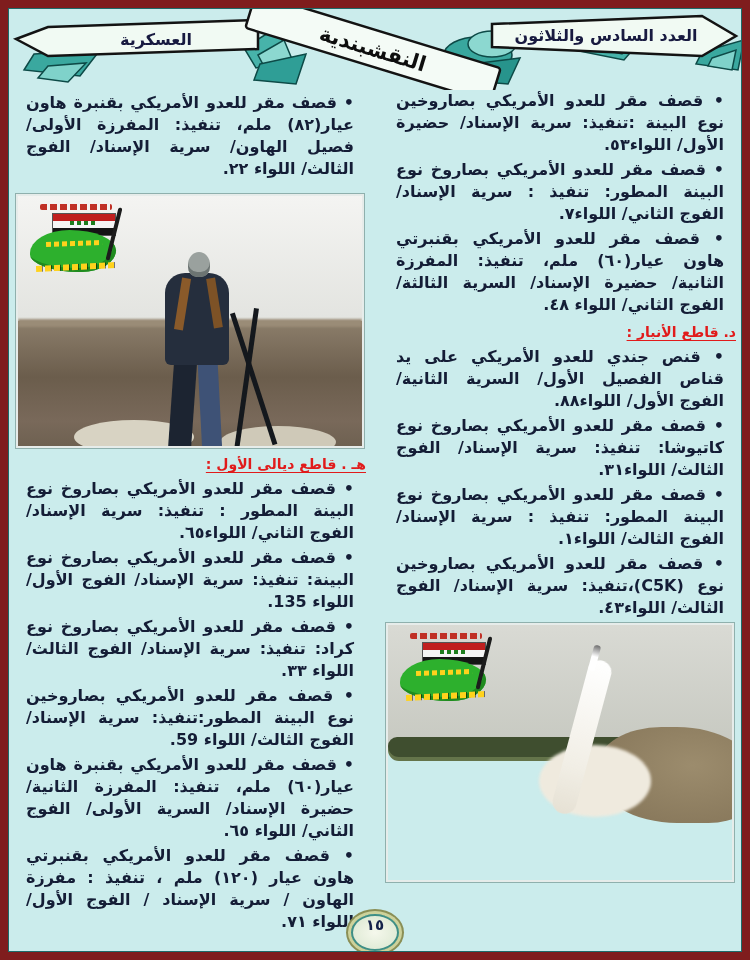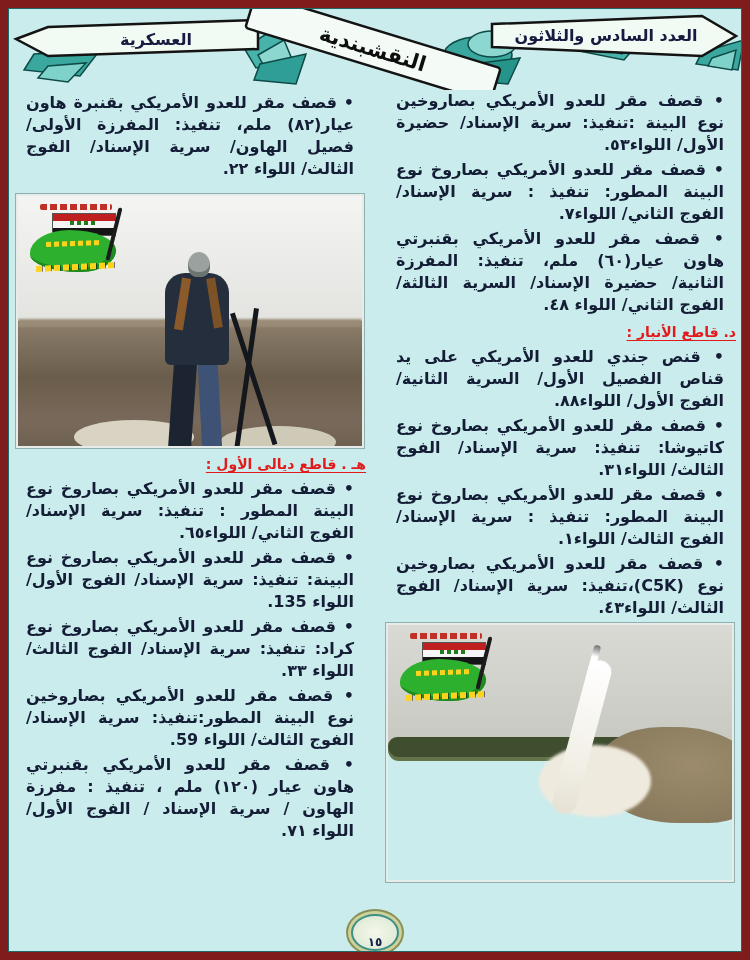--- a/index.html
+++ b/index.html
@@ -83,22 +83,22 @@
     background:repeating-linear-gradient(90deg,#ffd21c 0 6px,rgba(0,0,0,.5) 6px 7px,transparent 7px 9px);}
   .logo-rifle{top:3px;left:84px;width:4px;height:54px;background:#1c1c1c;
     transform:rotate(14deg);border-radius:2px;}
   
   .page-badge{
     position:absolute;left:50%;bottom:1px;transform:translateX(-50%);
     width:44px;height:33px;border-radius:50%;
     background:radial-gradient(#f5f8ec,#d9e6cf);
     border:2px solid #3f8f85;
     box-shadow:0 0 0 3px #cdd29b,0 0 0 5px #8a8f56;
-    display:flex;align-items:flex-end;justify-content:center;
-    font-weight:700;font-size:12px;color:#14224a;
+    display:flex;align-items:flex-start;justify-content:center;
+    font-weight:700;font-size:15px;color:#14224a;
   }
 </style>
 </head>
 <body>
 
 <div class="page">
 
   <svg class="header-art" viewBox="0 0 734 82" aria-hidden="true">
     <g stroke="#0d4a47" stroke-width="1.5">
       <polygon points="26,46 92,42 72,68 16,62" fill="#3aa89f"></polygon>
@@ -187,20 +187,21 @@
         <div class="logo-rifle"></div>
       </div>
     </div>
 
     <p class="sector-heading">هـ . قاطع ديالى الأول :</p>
 
     <p class="b">• قصف مقر للعدو الأمريكي بصاروخ نوع البينة المطور : تنفيذ: سرية الإسناد/ الفوج الثاني/ اللواء٦٥.</p>
     <p class="b">• قصف مقر للعدو الأمريكي بصاروخ نوع البينة: تنفيذ: سرية الإسناد/ الفوج الأول/ اللواء 135.</p>
     <p class="b">• قصف مقر للعدو الأمريكي بصاروخ نوع كراد: تنفيذ: سرية الإسناد/ الفوج الثالث/ اللواء ٣٣.</p>
     <p class="b">• قصف مقر للعدو الأمريكي بصاروخين نوع البينة المطور:تنفيذ: سرية الإسناد/ الفوج الثالث/ اللواء 59.</p>
+    <p class="b">• قصف مقر للعدو الأمريكي بقنبرة هاون عيار(٦٠) ملم، تنفيذ: المفرزة الثانية/ حضيرة الإسناد/ السرية الأولى/ الفوج الثاني/ اللواء ٦٥.</p>
     <p class="b">• قصف مقر للعدو الأمريكي بقنبرتي هاون عيار (١٢٠) ملم ، تنفيذ : مفرزة الهاون / سرية الإسناد / الفوج الأول/ اللواء ٧١.</p>
 
   </div>
 
   <div class="page-badge">
     <span>١٥</span>
   </div>
 
 </div>
 

